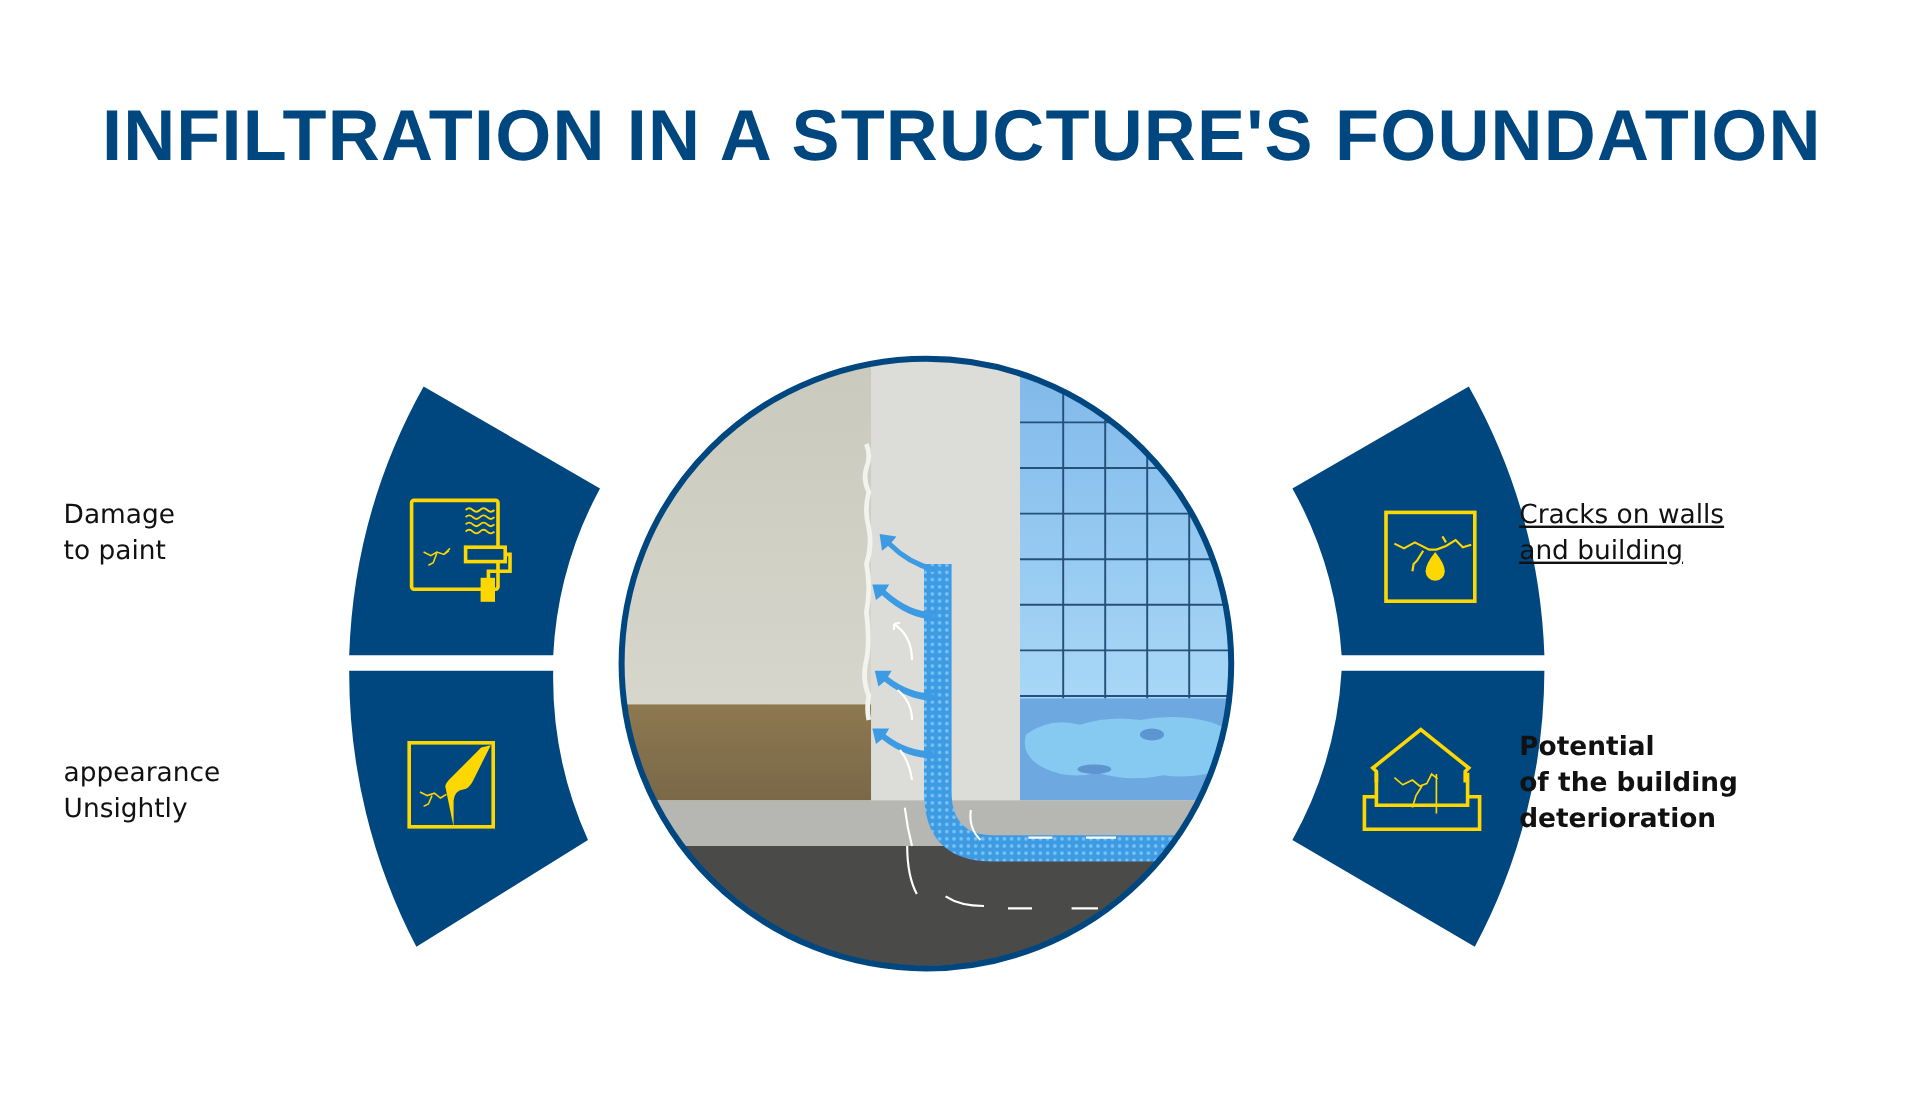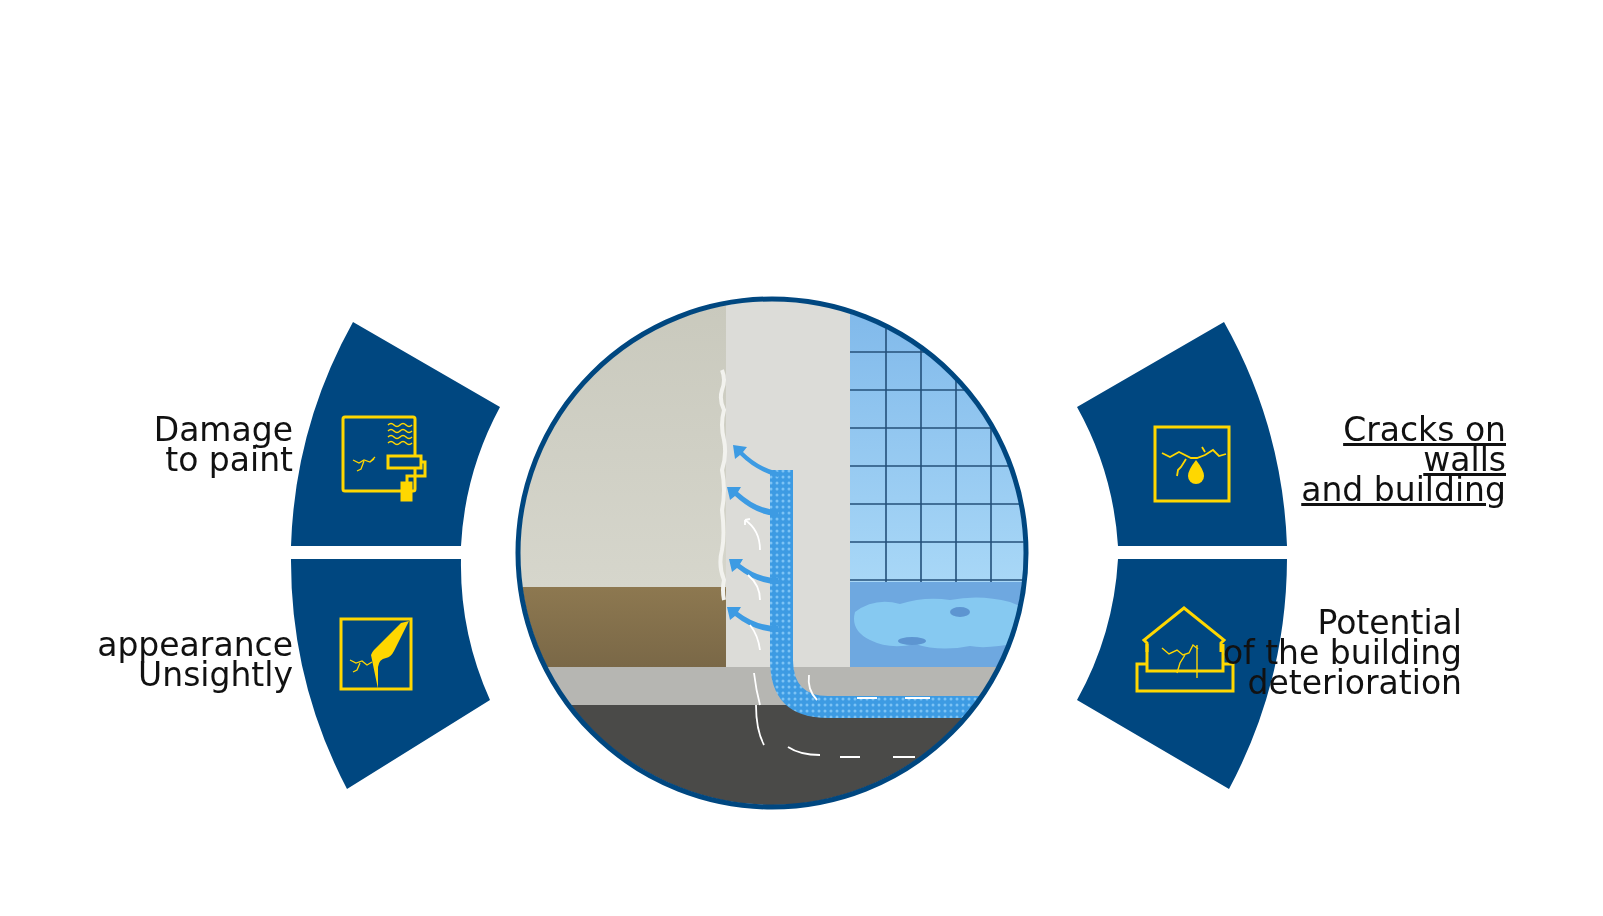--- a/index.html
+++ b/index.html
@@ -1,25 +1,26 @@
 <!DOCTYPE html>
 <html><head>
 <meta charset="utf-8">
 <style>
   html, body { margin:0; padding:0; background:#ffffff; }
   body { width:1603px; height:916px; position:relative; overflow:hidden; font-family:"Liberation Sans", "DejaVu Sans", sans-serif; }
   .title { position:absolute; left:0; top:78px; width:1603px; text-align:center; color:#004780; font-family:"Liberation Sans", sans-serif; font-weight:700; font-size:60px; line-height:70px; letter-spacing:1px; }
   .title div { white-space:nowrap; }
   svg.stage { position:absolute; left:0; top:0; }
-  .label { position:absolute; color:#111111; font-family:"DejaVu Sans", sans-serif; font-size:33px; line-height:30px; text-align:right; width:240px; }
+  .label { position:absolute; color:#111111; font-family:"DejaVu Sans", sans-serif; font-size:22px; line-height:30px; text-align:left; width:240px; }
 </style>
 </head>
 <body>
 
 <div class="title">
+  <div>INFILTRATION IN A STRUCTURE'S FOUNDATION</div>
 </div>
 
 <svg class="stage" width="1603" height="916" viewBox="0 0 1603 916" xmlns="http://www.w3.org/2000/svg">
   <defs>
     <clipPath id="circClip">
         <circle cx="772" cy="553" r="252"></circle>
       </clipPath>
     <linearGradient id="leftWall" x1="0" y1="0" x2="0" y2="1">
       <stop offset="0" stop-color="#c9c9bd"></stop>
       <stop offset="1" stop-color="#d6d6cc"></stop>
@@ -148,17 +149,17 @@
   <div>to paint</div>
 </div>
 <div class="label" style="left:53px; top:630px;">
   <div>appearance</div>
   <div>Unsightly</div>
 </div>
 <div class="label" style="left:1266px; top:415px;text-decoration:underline;">
   <div>Cracks on walls</div>
   <div>and building</div>
 </div>
-<div class="label" style="left:1222px; top:608px;">
+<div class="label" style="left:1266px; top:608px;font-weight:bold;">
   <div>Potential</div>
   <div>of the building</div>
   <div>deterioration</div>
 </div>
 
 </body></html>

